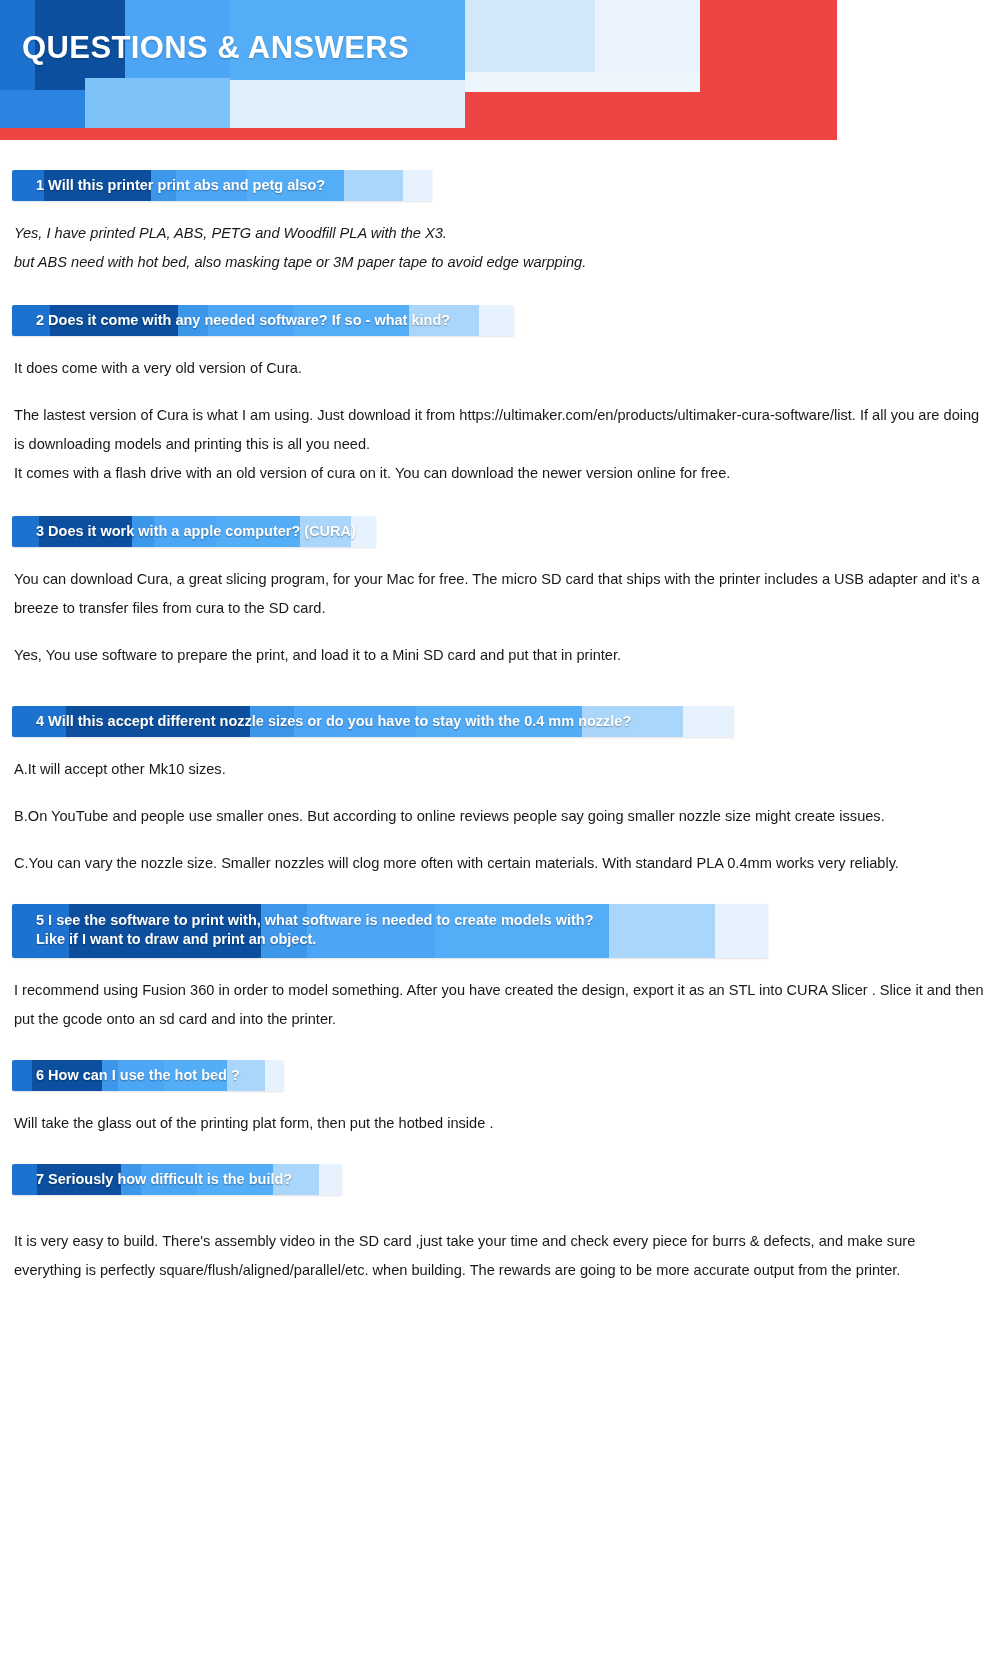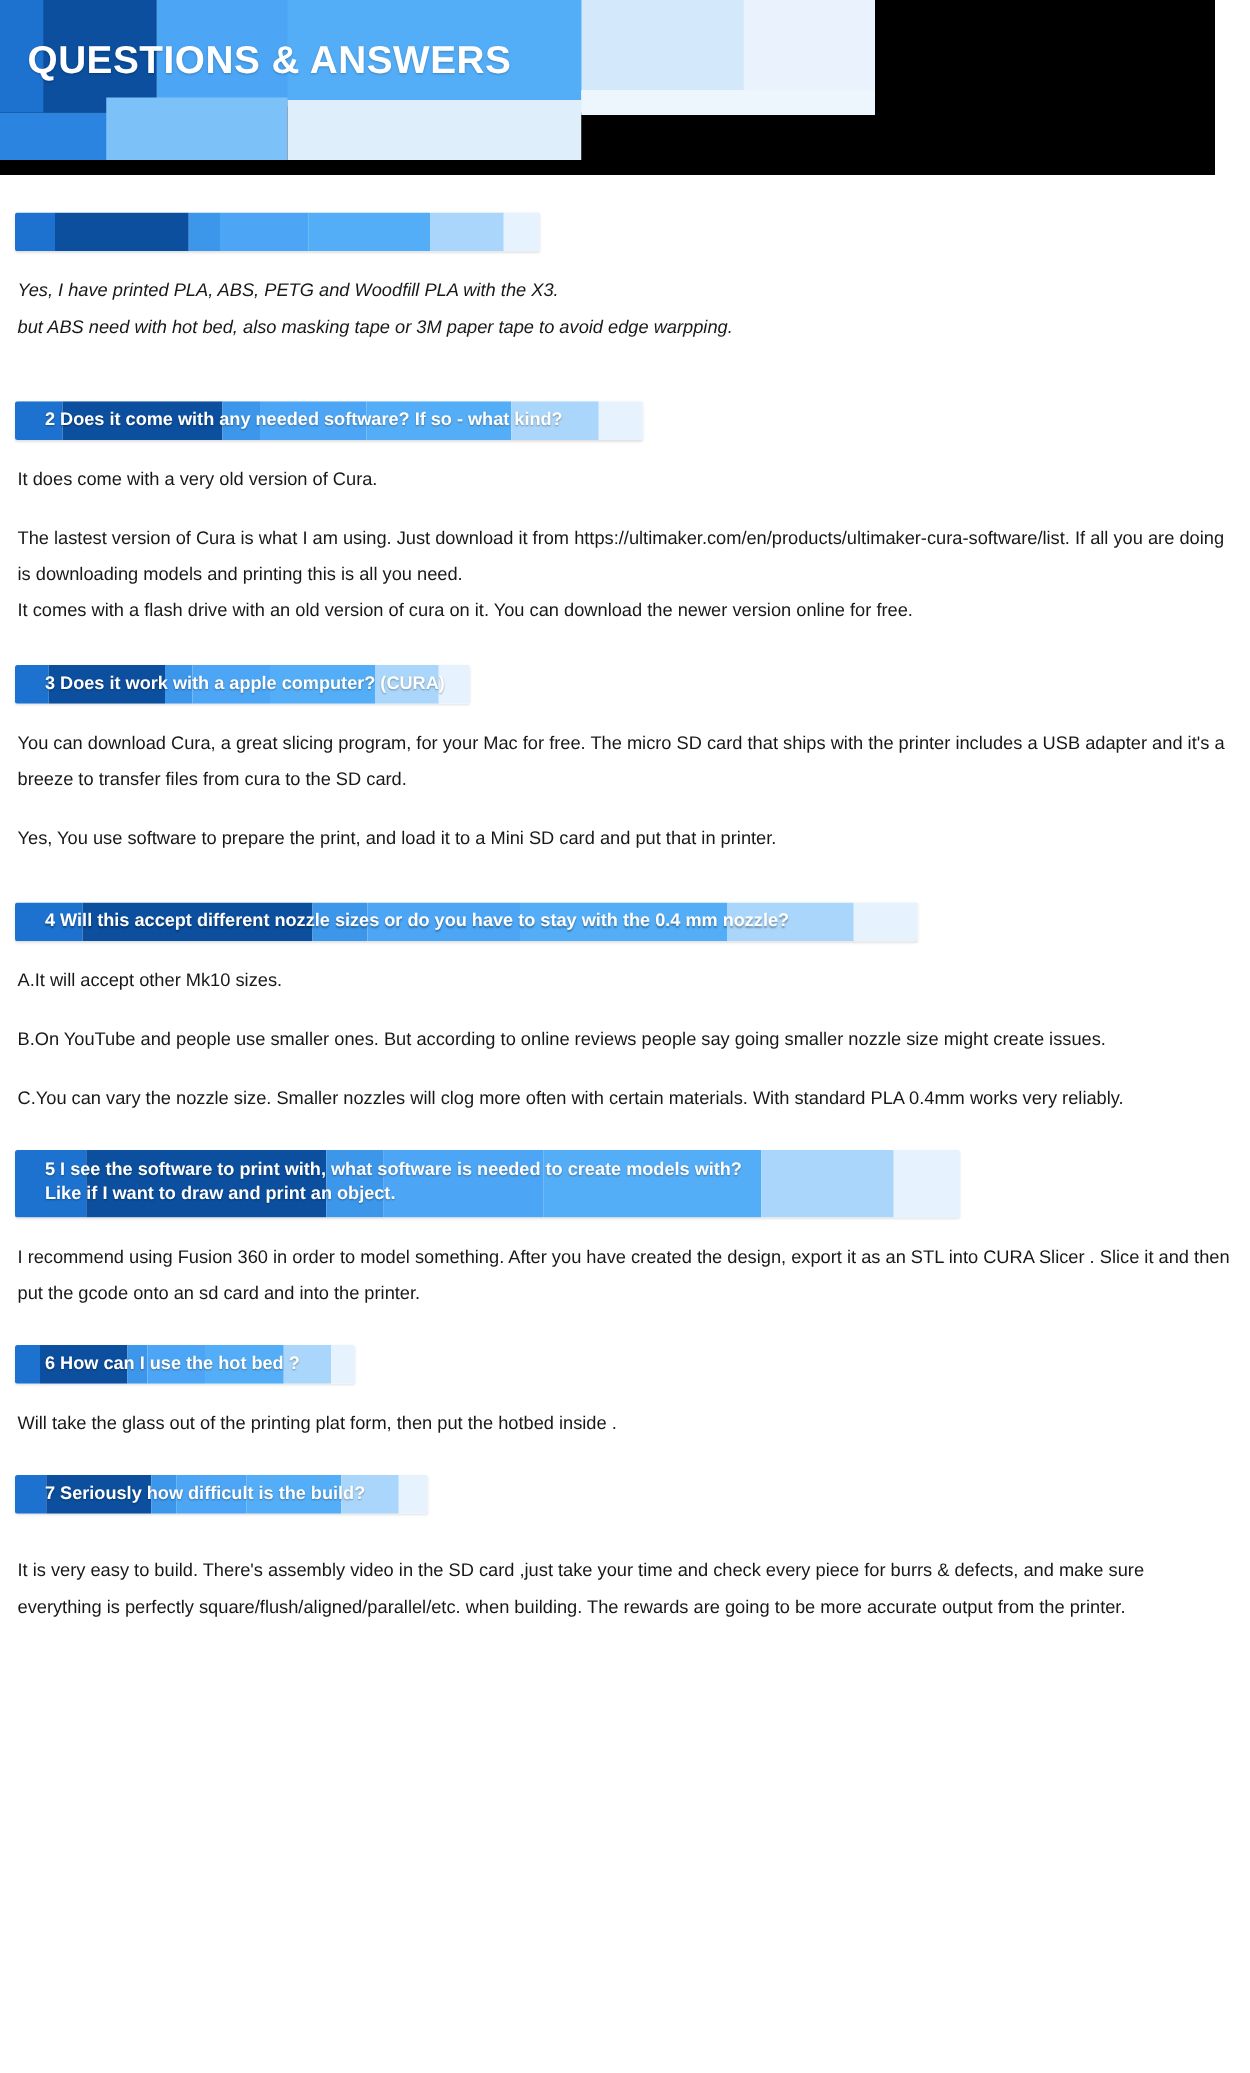--- a/index.html
+++ b/index.html
@@ -13,24 +13,24 @@
     height: 1658px;
     position: relative;
     font-family: "Liberation Sans", sans-serif;
     color: #1a1a1a;
     overflow: hidden;
   }
 
   
   #header-banner {
     position: relative;
-    width: 972px;
+    width: 837px;
     height: 140px;
     overflow: hidden;
-    background: #000000;
+    background: #ef4444;
   }
   .hblock {
     position: absolute;
     pointer-events: none;
   }
   
   .hb-pale-far   { left: 460px; top: 0;    width: 240px; height: 90px;  background: #eaf3fd; }
   .hb-pale-mid   { left: 465px; top: 0;    width: 130px; height: 78px;  background: #d4e8fb; }
   .hb-lt-right   { left: 345px; top: 0;    width: 120px; height: 88px;  background: #bcddfa; }
   .hb-mid-wide   { left: 125px; top: 0;    width: 340px; height: 80px;  background: #4ca6f5; }
@@ -127,25 +127,26 @@
 <div id="qa-list">
     <div class="qa-item" style="margin-top: 30px;">
       <div class="q-banner" style="width: 420px;">
         <div class="q-seg" style="left: 0%; width: 7.5%; background: rgb(29, 114, 207);"></div>
         <div class="q-seg" style="left: 7.5%; width: 25.5%; background: rgb(11, 79, 158);"></div>
         <div class="q-seg" style="left: 33%; width: 6%; background: rgb(60, 150, 234);"></div>
         <div class="q-seg" style="left: 39%; width: 17%; background: rgb(76, 166, 245);"></div>
         <div class="q-seg" style="left: 56%; width: 23%; background: rgb(84, 174, 247);"></div>
         <div class="q-seg" style="left: 79%; width: 14%; background: rgb(169, 214, 250);"></div>
         <div class="q-seg" style="left: 93%; width: 7%; background: rgb(230, 242, 253);"></div>
+        <span class="q-label">1 Will this printer print abs and petg also?</span>
       </div>
       <div class="a-body" style="margin-top: 18px; font-style: italic;"><p class="a-para">Yes, I have printed PLA, ABS, PETG and Woodfill PLA with the X3.
 but ABS need with hot bed, also masking tape or 3M paper tape to avoid edge warpping.</p></div>
     </div>
-    <div class="qa-item" style="margin-top: 44px;">
+    <div class="qa-item" style="margin-top: 28px;">
       <div class="q-banner" style="width: 502px;">
         <div class="q-seg" style="left: 0%; width: 7.5%; background: rgb(29, 114, 207);"></div>
         <div class="q-seg" style="left: 7.5%; width: 25.5%; background: rgb(11, 79, 158);"></div>
         <div class="q-seg" style="left: 33%; width: 6%; background: rgb(60, 150, 234);"></div>
         <div class="q-seg" style="left: 39%; width: 17%; background: rgb(76, 166, 245);"></div>
         <div class="q-seg" style="left: 56%; width: 23%; background: rgb(84, 174, 247);"></div>
         <div class="q-seg" style="left: 79%; width: 14%; background: rgb(169, 214, 250);"></div>
         <div class="q-seg" style="left: 93%; width: 7%; background: rgb(230, 242, 253);"></div>
         <span class="q-label">2 Does it come with any needed software? If so - what kind?</span>
       </div>

